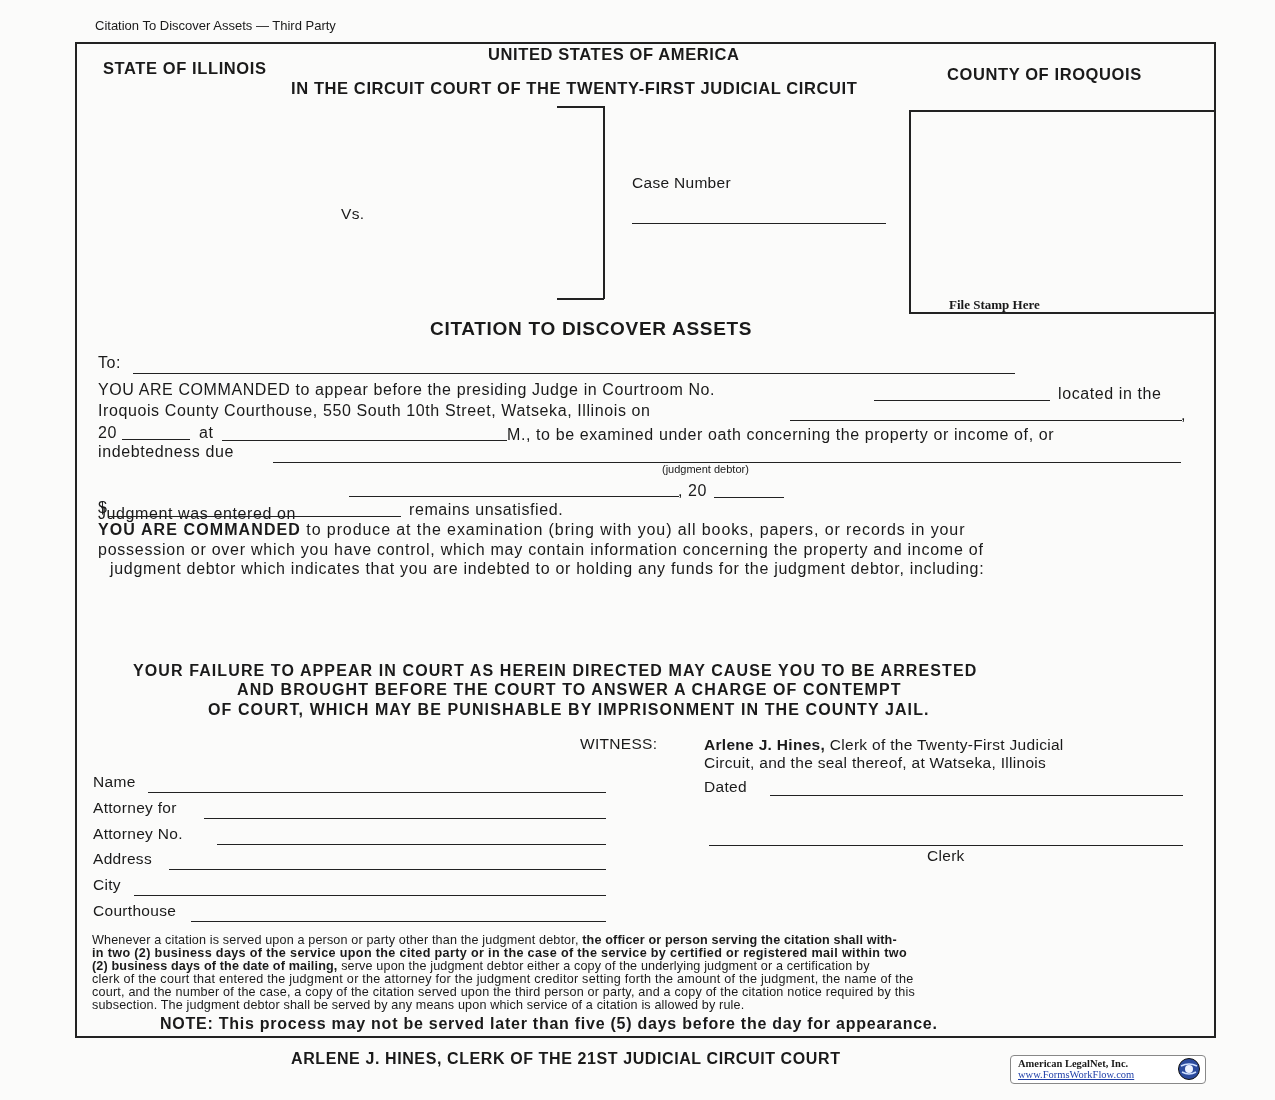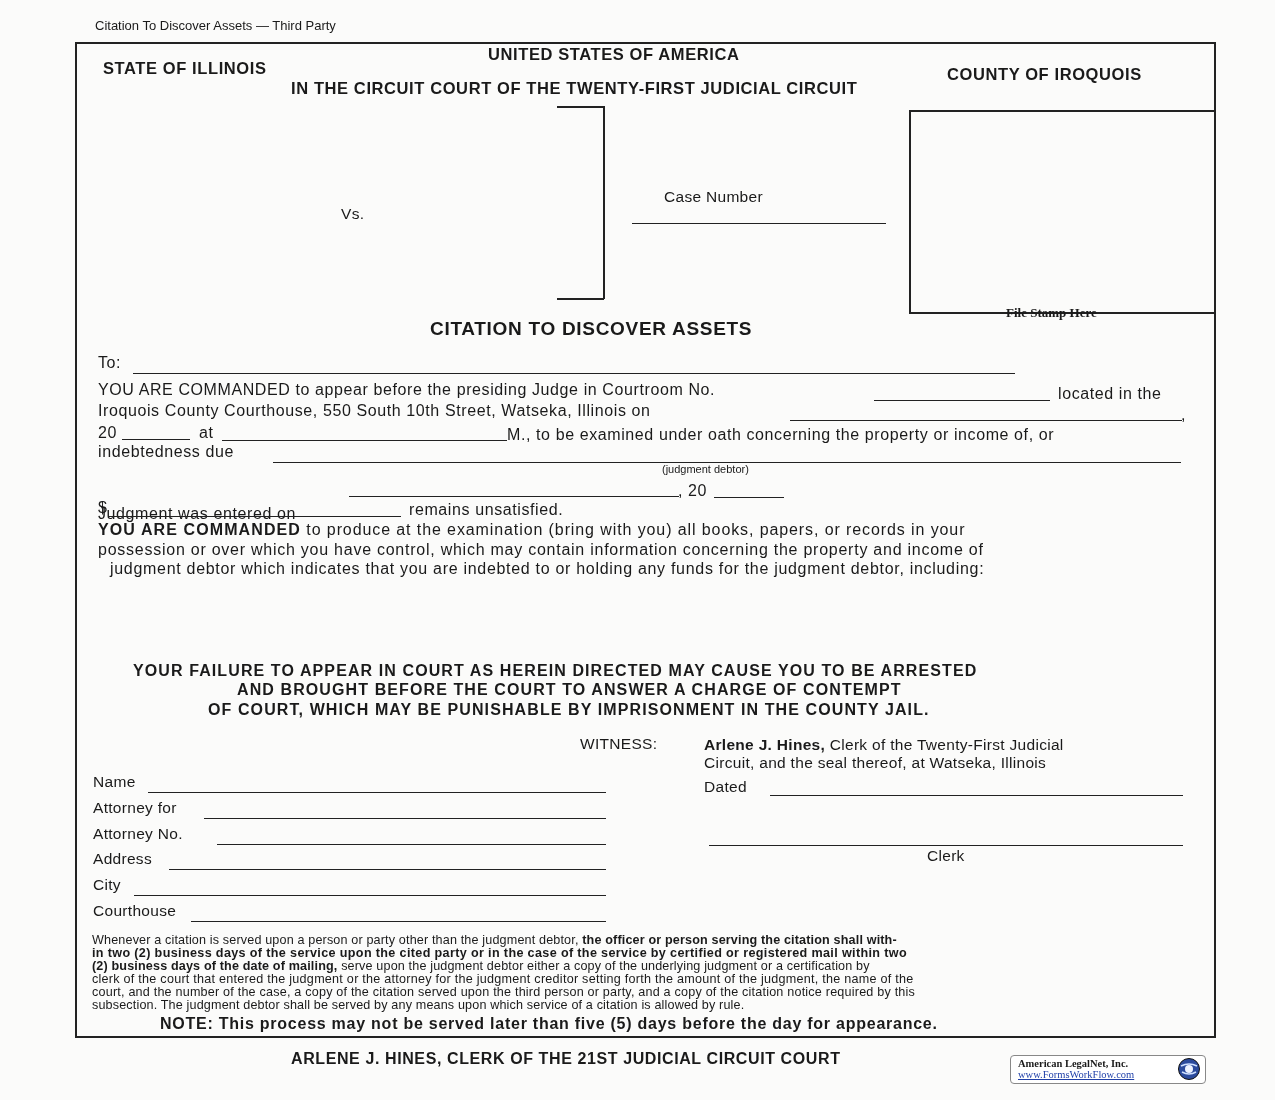--- a/index.html
+++ b/index.html
@@ -44,25 +44,25 @@
 <div class="abs t17b" style="left:488px;top:45px;">UNITED STATES OF AMERICA</div>
 <div class="abs t17b" style="left:103px;top:59px;">STATE OF ILLINOIS</div>
 <div class="abs t17b" style="left:947px;top:65px;">COUNTY OF IROQUOIS</div>
 <div class="abs t17b" style="left:291px;top:79px;">IN THE CIRCUIT COURT OF THE TWENTY-FIRST JUDICIAL CIRCUIT</div>
 
 <div class="line" style="left:557px;top:106px;width:47px;border-top-width:2px;"></div>
 <div class="vline" style="left:603px;top:106px;height:193px;"></div>
 <div class="line" style="left:557px;top:298px;width:47px;border-top-width:2px;"></div>
 <div class="abs t15" style="left:341px;top:205px;">Vs.</div>
 
-<div class="abs t15" style="left:632px;top:188px;margin-left:32px;">Case Number</div>
+<div class="abs t15" style="left:632px;top:174px;">Case Number</div>
 <div class="abs" style="left:632px;top:205px;width:254px;height:18px;font-size:14px;border-bottom:1.3px solid #222;"></div>
 
 <div class="stamp-box"></div>
-<div class="abs stamp-label" style="left:1006px;top:297px;margin-top:8px;">File Stamp Here</div>
+<div class="abs stamp-label" style="left:949px;top:297px;">File Stamp Here</div>
 
 <div class="abs" style="left:430px;top:318px;font-size:19px;font-weight:bold;letter-spacing:0.7px;">CITATION TO DISCOVER ASSETS</div>
 
 <div class="abs t16" style="left:98px;top:354px;">To:</div>
 <div class="abs" style="left:133px;top:355px;width:882px;height:18px;border-bottom:1.3px solid #222;"></div>
 
 <div class="abs t16" style="left:98px;top:381px;">YOU ARE COMMANDED to appear before the presiding Judge in Courtroom No.</div>
 <div class="abs" style="left:874px;top:385px;width:176px;height:15px;border-bottom:1.3px solid #222;"></div>
 <div class="abs t16" style="left:1058px;top:385px;">located in the</div>
 

